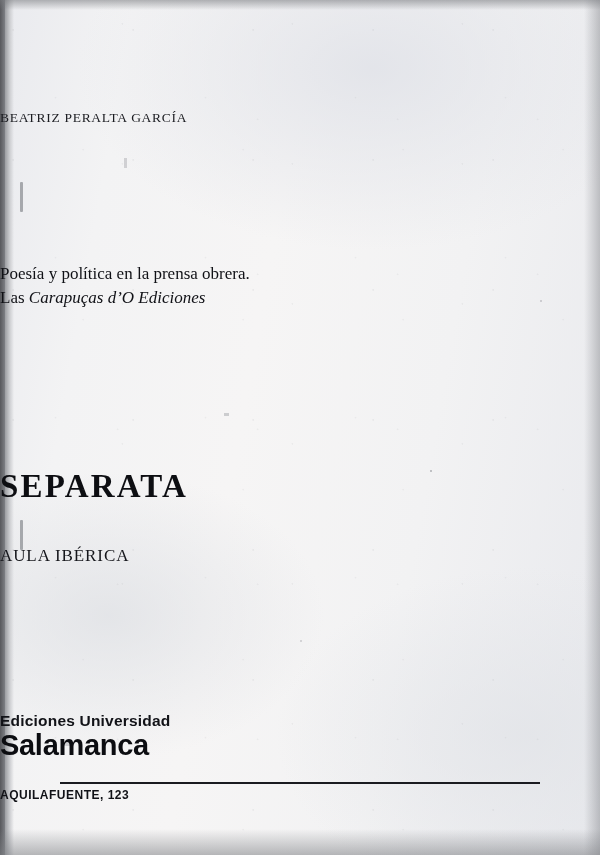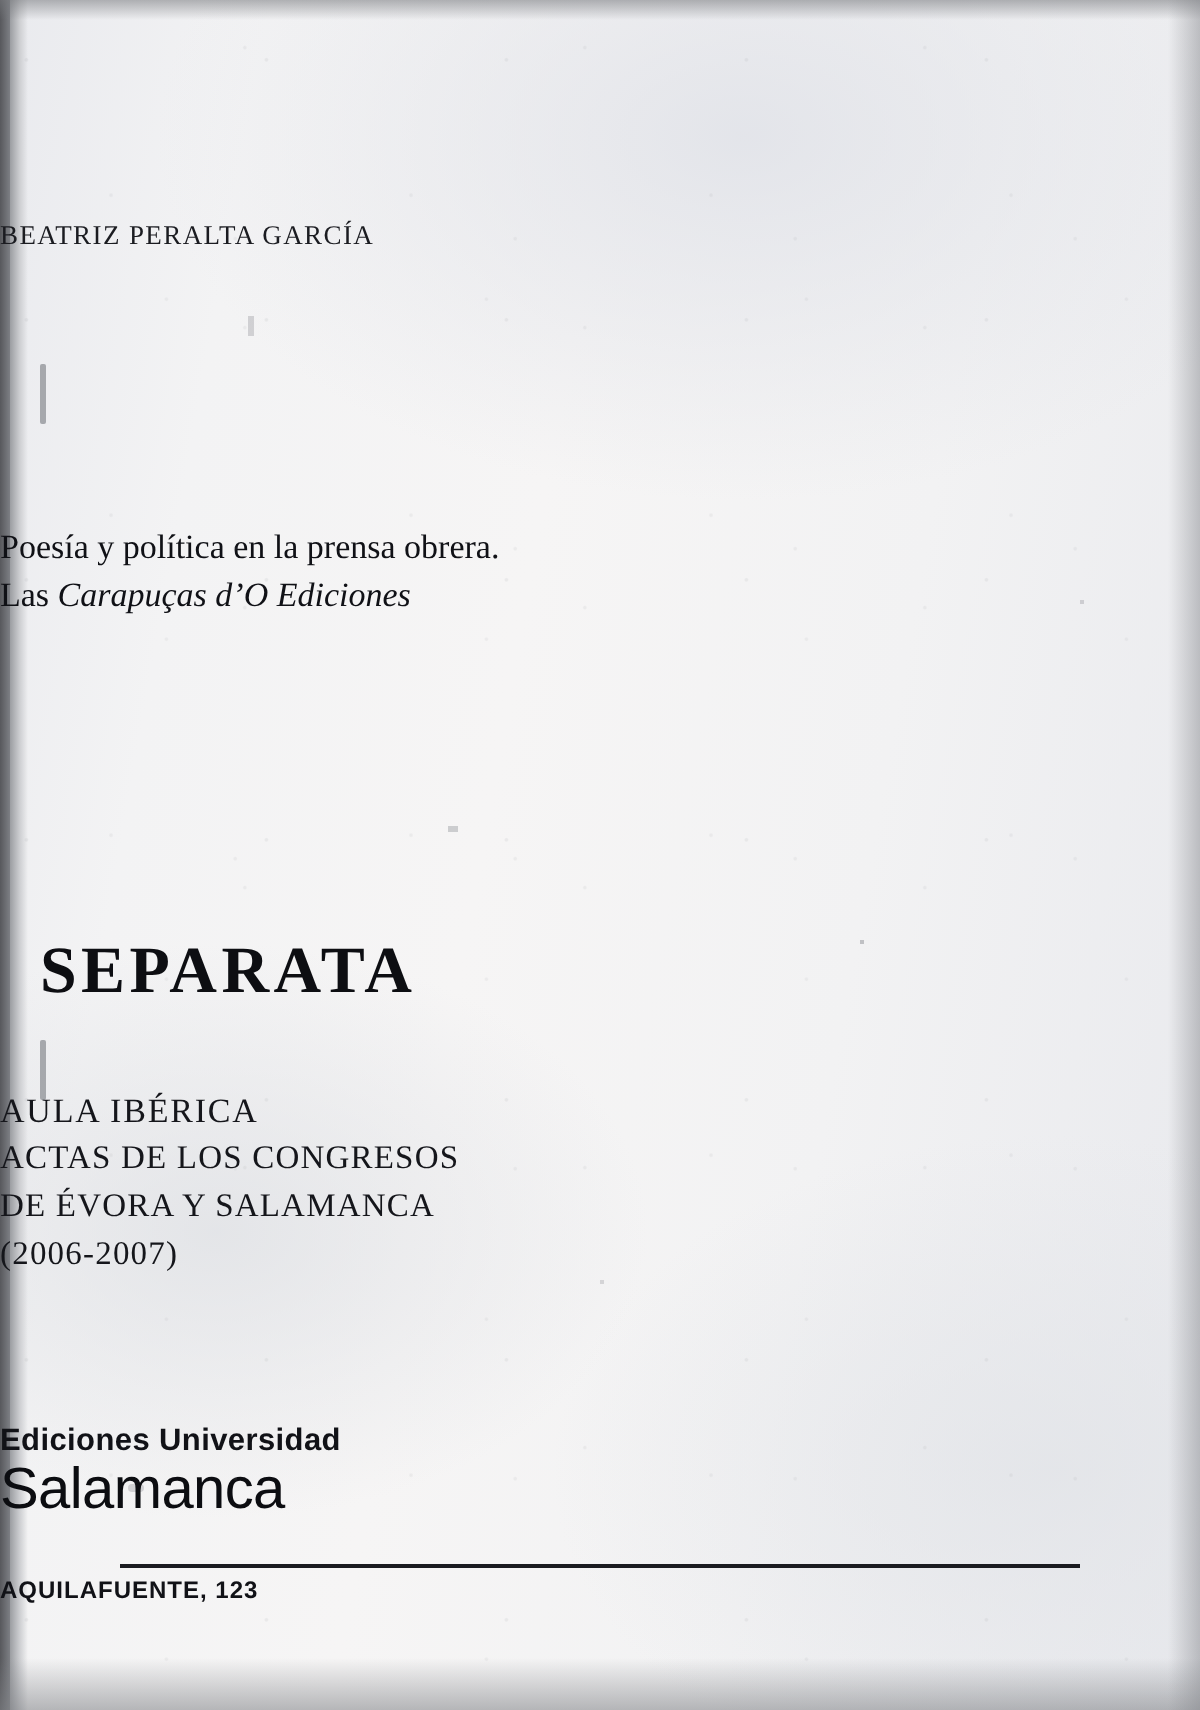--- a/index.html
+++ b/index.html
@@ -118,21 +118,20 @@
   }
   .title-line2 .ital { font-style: italic; }
 
   .separata {
     position: absolute;
     top: 468px; left: 0; right: 0;
     font-size: 33px;
     letter-spacing: 2.2px;
     font-weight: 700;
     color: #0d0e12;
-    margin-left: 20px;
   }
 
   .collection {
     position: absolute;
     top: 546px; left: 0; right: 0;
     font-size: 17px;
     letter-spacing: 0.9px;
     color: #15161b;
   }
 
@@ -154,21 +153,21 @@
     font-family: Liberation Sans, sans-serif;
     font-size: 15.5px;
     font-weight: 700;
     letter-spacing: 0.2px;
     color: #111217;
     line-height: 1.1;
   }
   .publisher .sal {
     font-family: "Liberation Sans", sans-serif;
     font-size: 29px;
-    font-weight: 400;
+    font-weight: 700;
     letter-spacing: -0.3px;
     color: #0c0d11;
     line-height: 1.05;
     margin-top: 1px;
   }
 
   .rule {
     position: absolute;
     left: 60px; right: 60px;
     top: 782px;
@@ -212,25 +211,20 @@
 
     <div class="title-block">
       <div class="title-line1">Poesía y política en la prensa obrera.</div>
       <div class="title-line2"><span>Las </span><span class="ital">Carapuças d’O Ediciones</span></div>
     </div>
 
     <div class="separata">SEPARATA</div>
 
     <div class="collection">AULA IBÉRICA</div>
 
-    <div class="proceedings">
-      <div>ACTAS DE LOS CONGRESOS</div>
-      <div>DE ÉVORA Y SALAMANCA</div>
-      <div>(2006-2007)</div>
-    </div>
 
     <div class="publisher">
       <div class="ed">Ediciones Universidad</div>
       <div class="sal">Salamanca</div>
     </div>
 
     <div class="rule"></div>
     <div class="series">AQUILAFUENTE, 123</div>
   </div>
 

